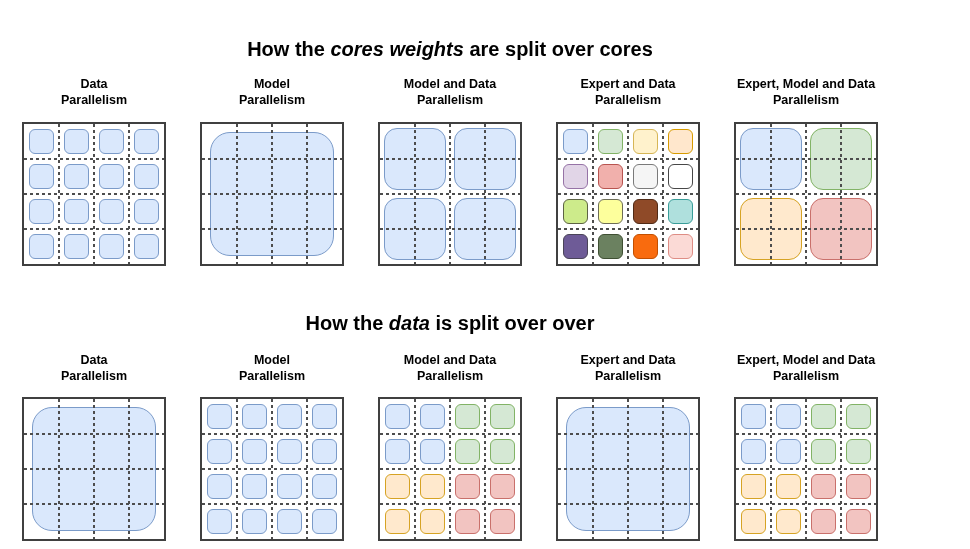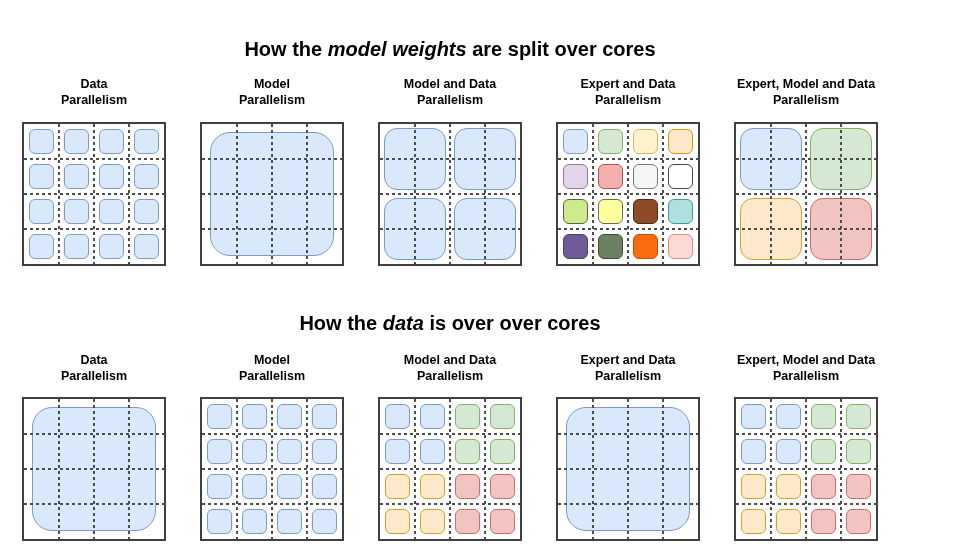--- a/index.html
+++ b/index.html
@@ -75,21 +75,21 @@
   .dash-h {
     left: 0; right: 0; height: 1.4px;
     background: repeating-linear-gradient(to right, #4d4d4d 0 3px, transparent 3px 6px);
   }
 </style>
 </head>
 <body>
 
 <div id="canvas">
 
-  <div class="sec-title" style="top:36px;"><span>How the </span><span class="em">model weights</span><span> are split over cores</span></div>
+  <div class="sec-title" style="top:36px;"><span>How the </span><span class="em">cores weights</span><span> are split over cores</span></div>
   <div class="panels-row labels-row" style="top:76px;">
       <div class="panel-col">
         <div class="panel-label">
           <div>Data</div>
           <div>Parallelism</div>
         </div>
       </div>
       <div class="panel-col">
         <div class="panel-label">
           <div>Model</div>
@@ -202,21 +202,21 @@
           <div class="dash-line dash-v" style="left: 34.3px;"></div>
           <div class="dash-line dash-h" style="top: 34.3px;"></div>
           <div class="dash-line dash-v" style="left: 69.3px;"></div>
           <div class="dash-line dash-h" style="top: 69.3px;"></div>
           <div class="dash-line dash-v" style="left: 104.3px;"></div>
           <div class="dash-line dash-h" style="top: 104.3px;"></div>
         </div>
       </div>
     </div>
 
-  <div class="sec-title" style="top:310px;"><span>How the </span><span class="em">data</span><span> is over over cores</span></div>
+  <div class="sec-title" style="top:310px;"><span>How the </span><span class="em">data</span><span> is split over over</span></div>
   <div class="panels-row labels-row" style="top:352px;">
       <div class="panel-col">
         <div class="panel-label">
           <div>Data</div>
           <div>Parallelism</div>
         </div>
       </div>
       <div class="panel-col">
         <div class="panel-label">
           <div>Model</div>

